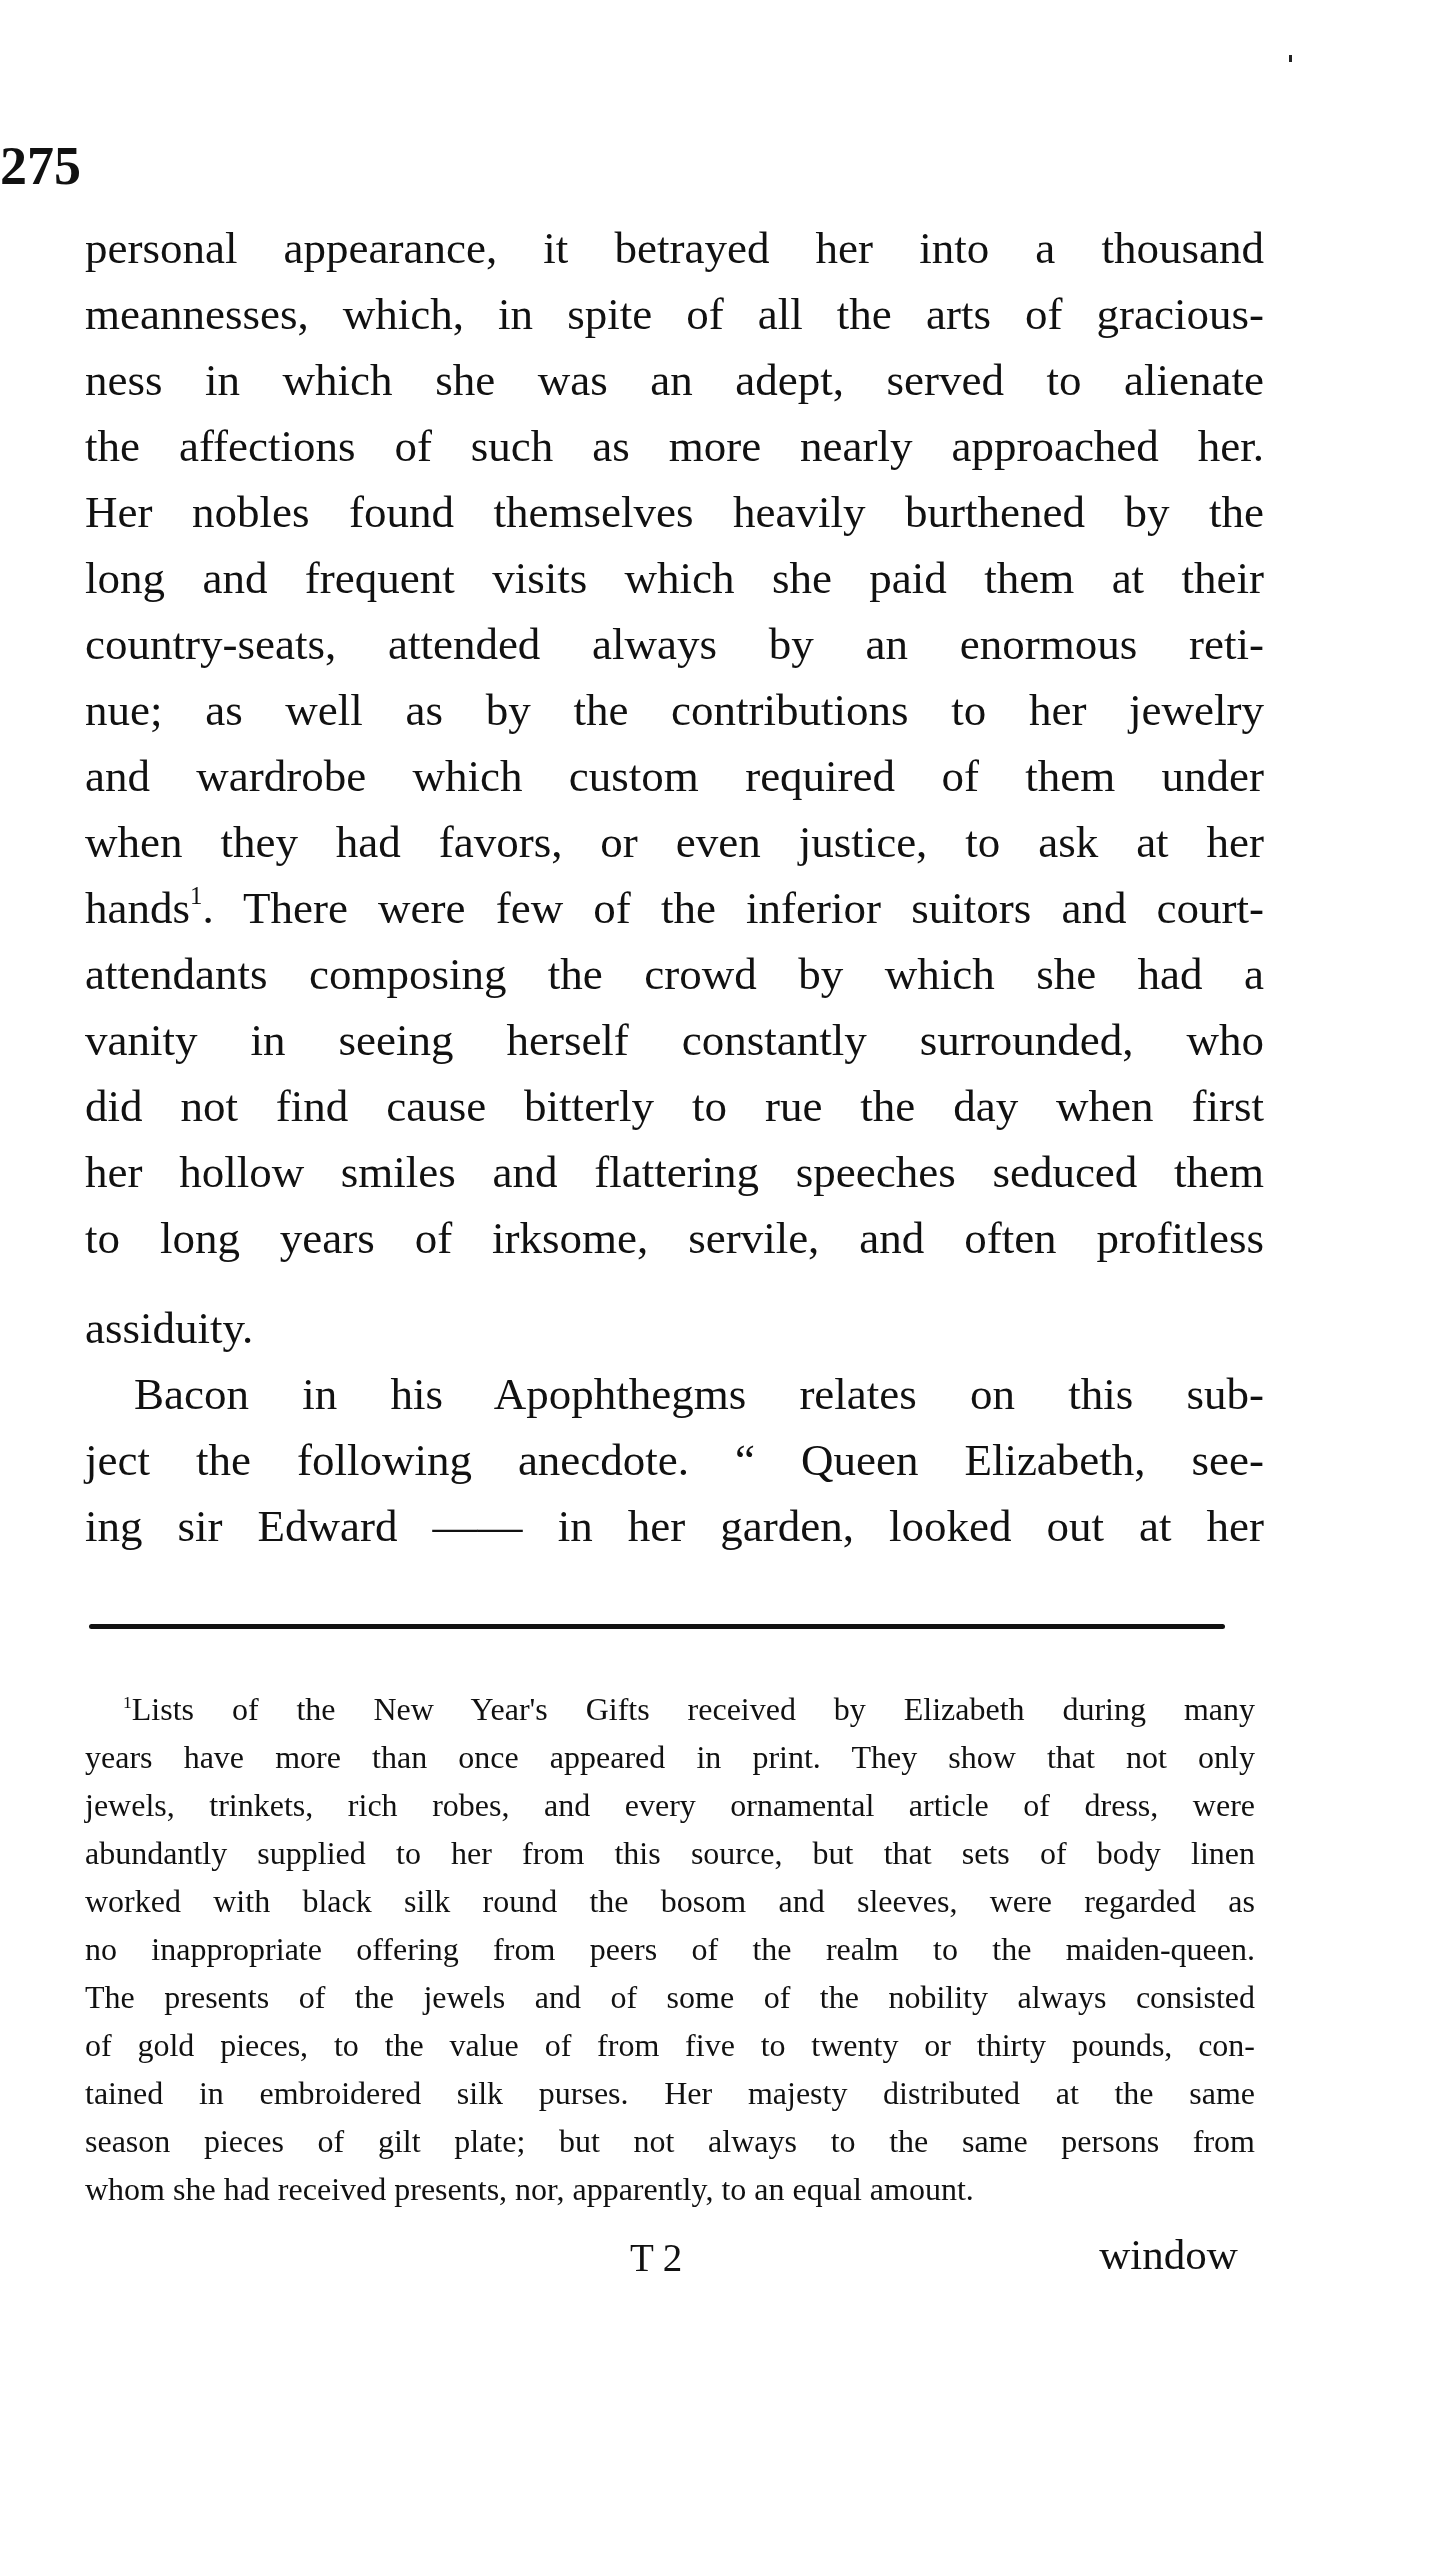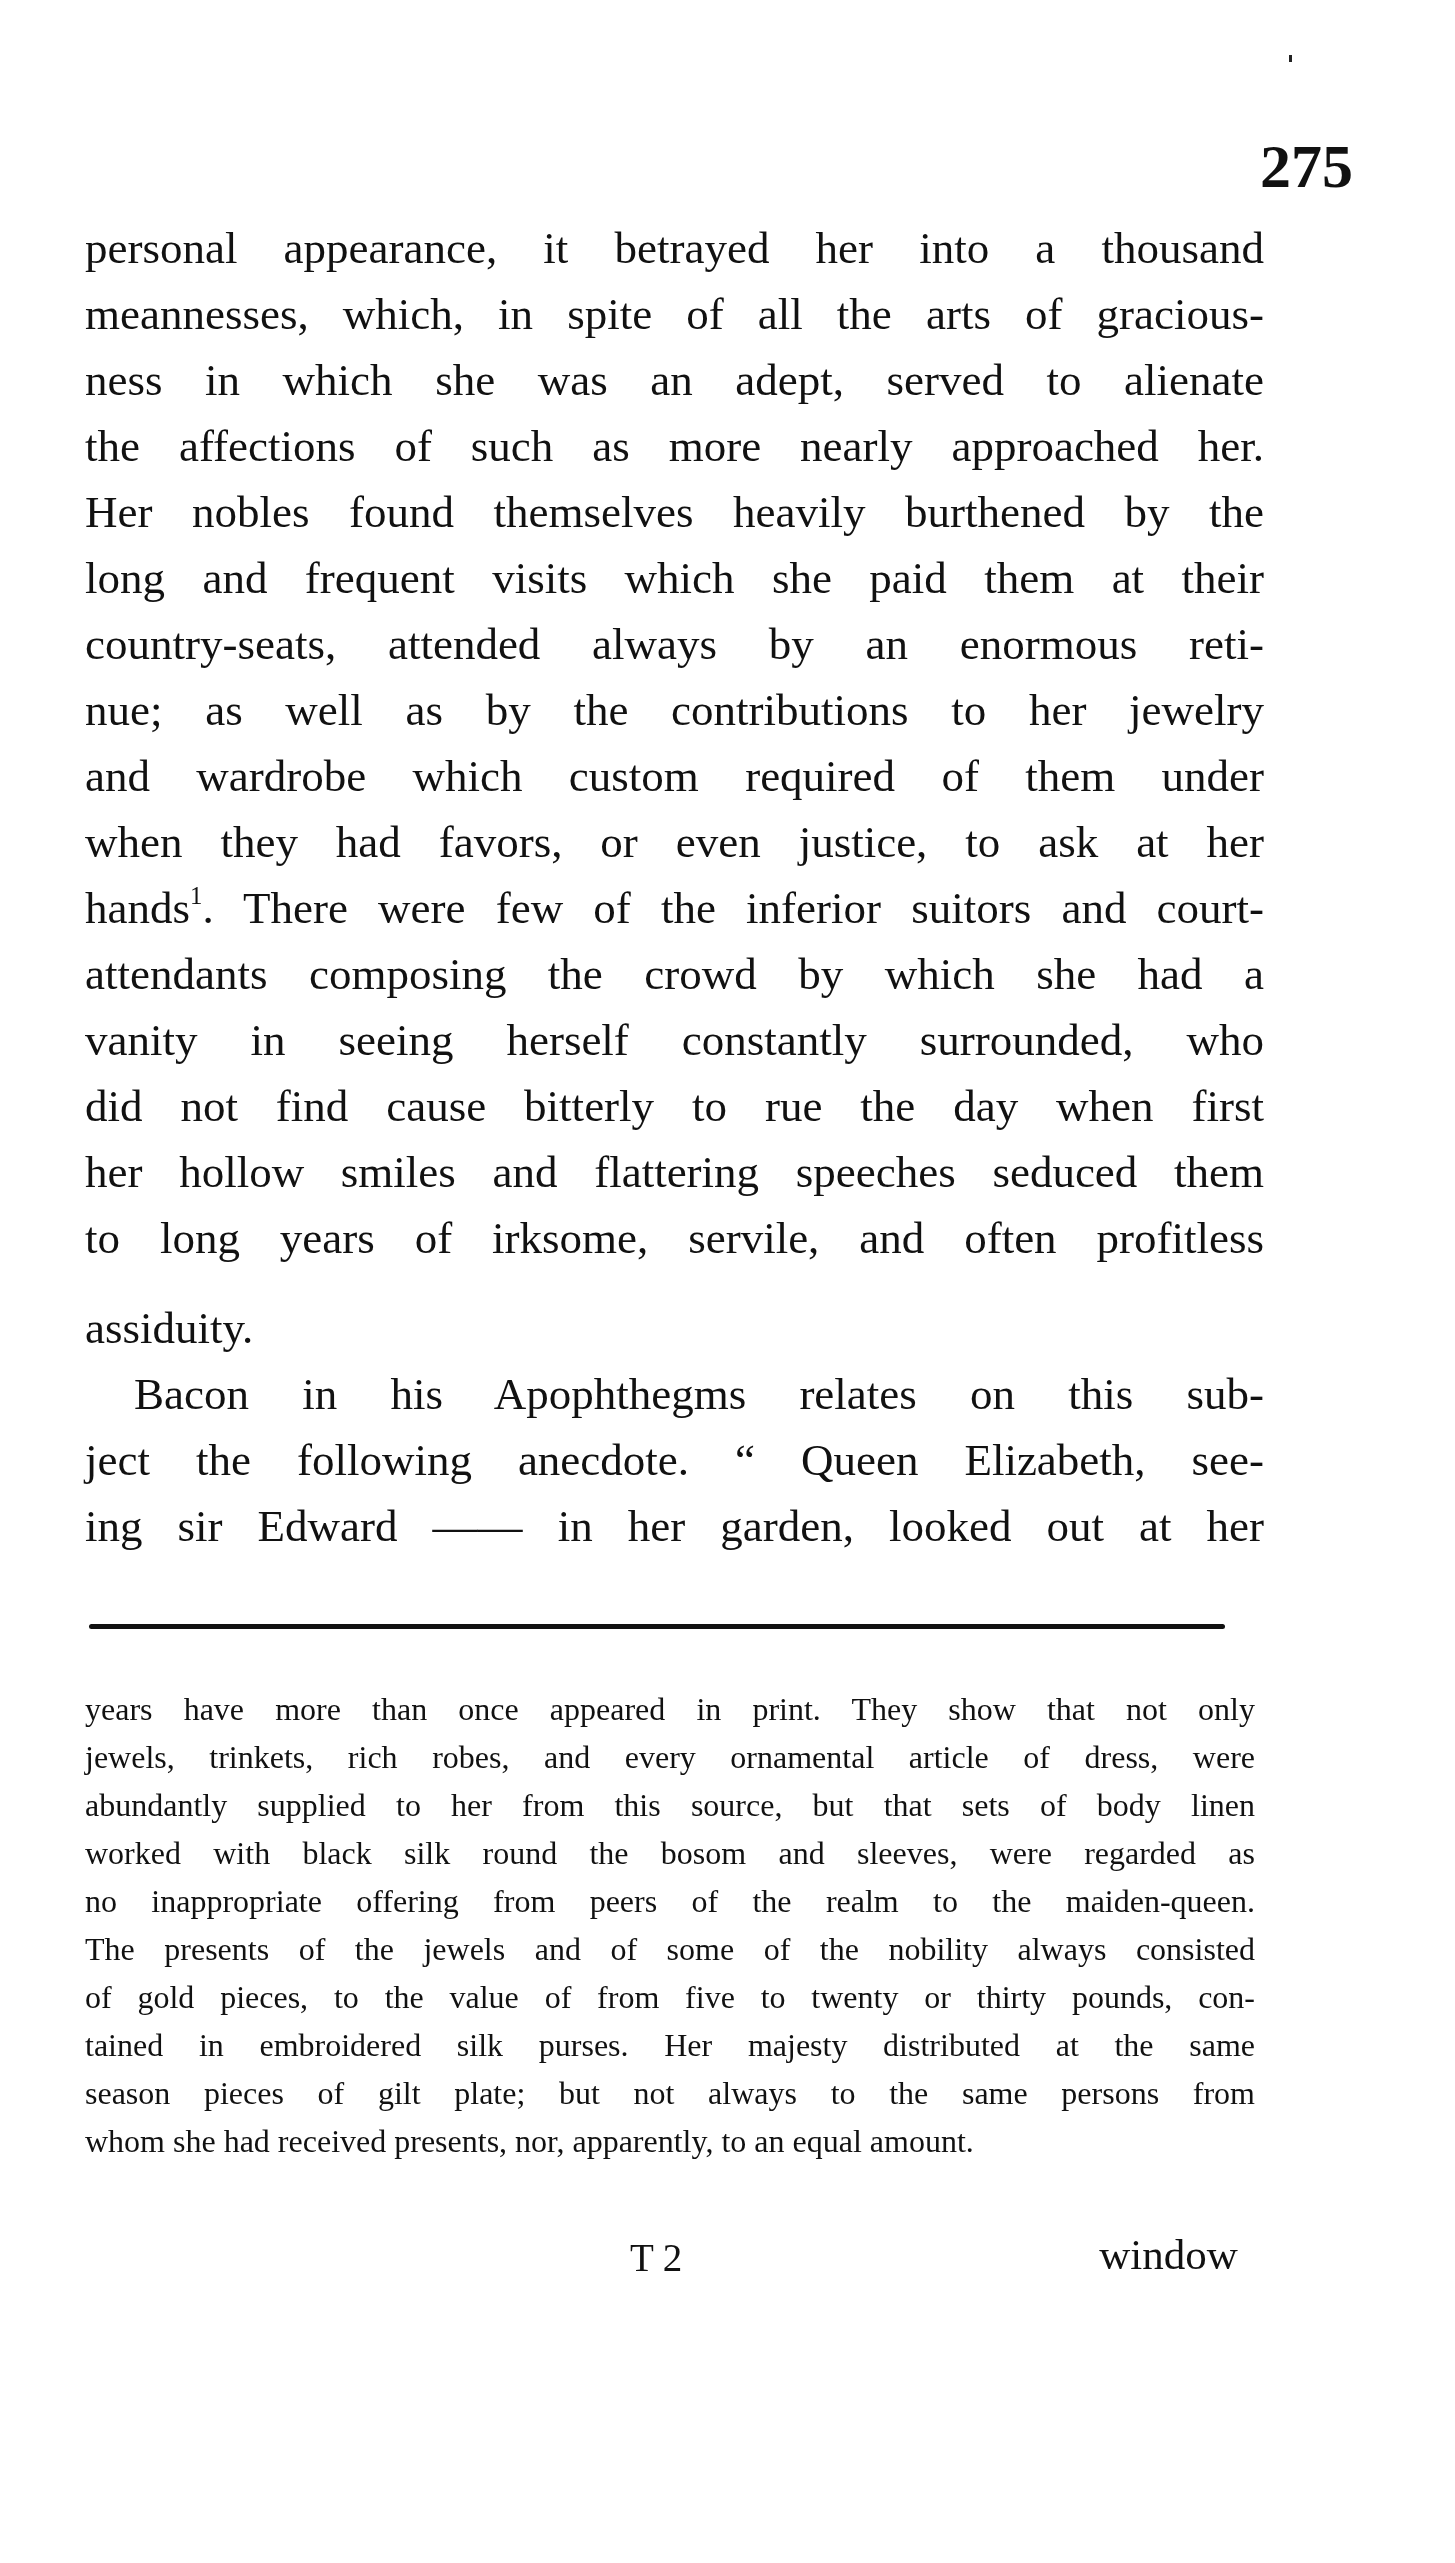--- a/index.html
+++ b/index.html
@@ -13,22 +13,22 @@
       position: relative;
       overflow: hidden;
       color: #111111;
       font-family: "Liberation Serif", "DejaVu Serif", serif;
     }
     .page-number {
       position: absolute;
       left: 0;
       width: 1353px;
       top: 136px;
-      text-align: right;
-      font-size: 62px;
+      text-align: left;
+      font-size: 54px;
       font-weight: bold;
       line-height: 60px;
     }
     .body-text {
       position: absolute;
       left: 85px;
       top: 215px;
       width: 1179px;
     }
     .body-line {
@@ -131,20 +131,21 @@
   <span class="body-line">to long years of irksome, servile, and often profitless</span>
   <span class="body-line last">assiduity.</span>
   <span class="body-line indent">Bacon in his Apophthegms relates on this sub-</span>
   <span class="body-line">ject the following anecdote.  “ Queen Elizabeth, see-</span>
   <span class="body-line">ing sir Edward —— in her garden, looked out at her</span>
 </div>
 
 <div class="rule"></div>
 
 <div class="footnotes">
+  <span class="fn-line indent"><sup>1</sup><span>Lists of the New Year's Gifts received by Elizabeth during many</span></span>
   <span class="fn-line">years have more than once appeared in print. They show that not only</span>
   <span class="fn-line">jewels, trinkets, rich robes, and every ornamental article of dress, were</span>
   <span class="fn-line">abundantly supplied to her from this source, but that sets of body linen</span>
   <span class="fn-line">worked with black silk round the bosom and sleeves, were regarded as</span>
   <span class="fn-line">no inappropriate offering from peers of the realm to the maiden-queen.</span>
   <span class="fn-line">The presents of the jewels and of some of the nobility always consisted</span>
   <span class="fn-line">of gold pieces, to the value of from five to twenty or thirty pounds, con-</span>
   <span class="fn-line">tained in embroidered silk purses. Her majesty distributed at the same</span>
   <span class="fn-line">season pieces of gilt plate; but not always to the same persons from</span>
   <span class="fn-line last">whom she had received presents, nor, apparently, to an equal amount.</span>

